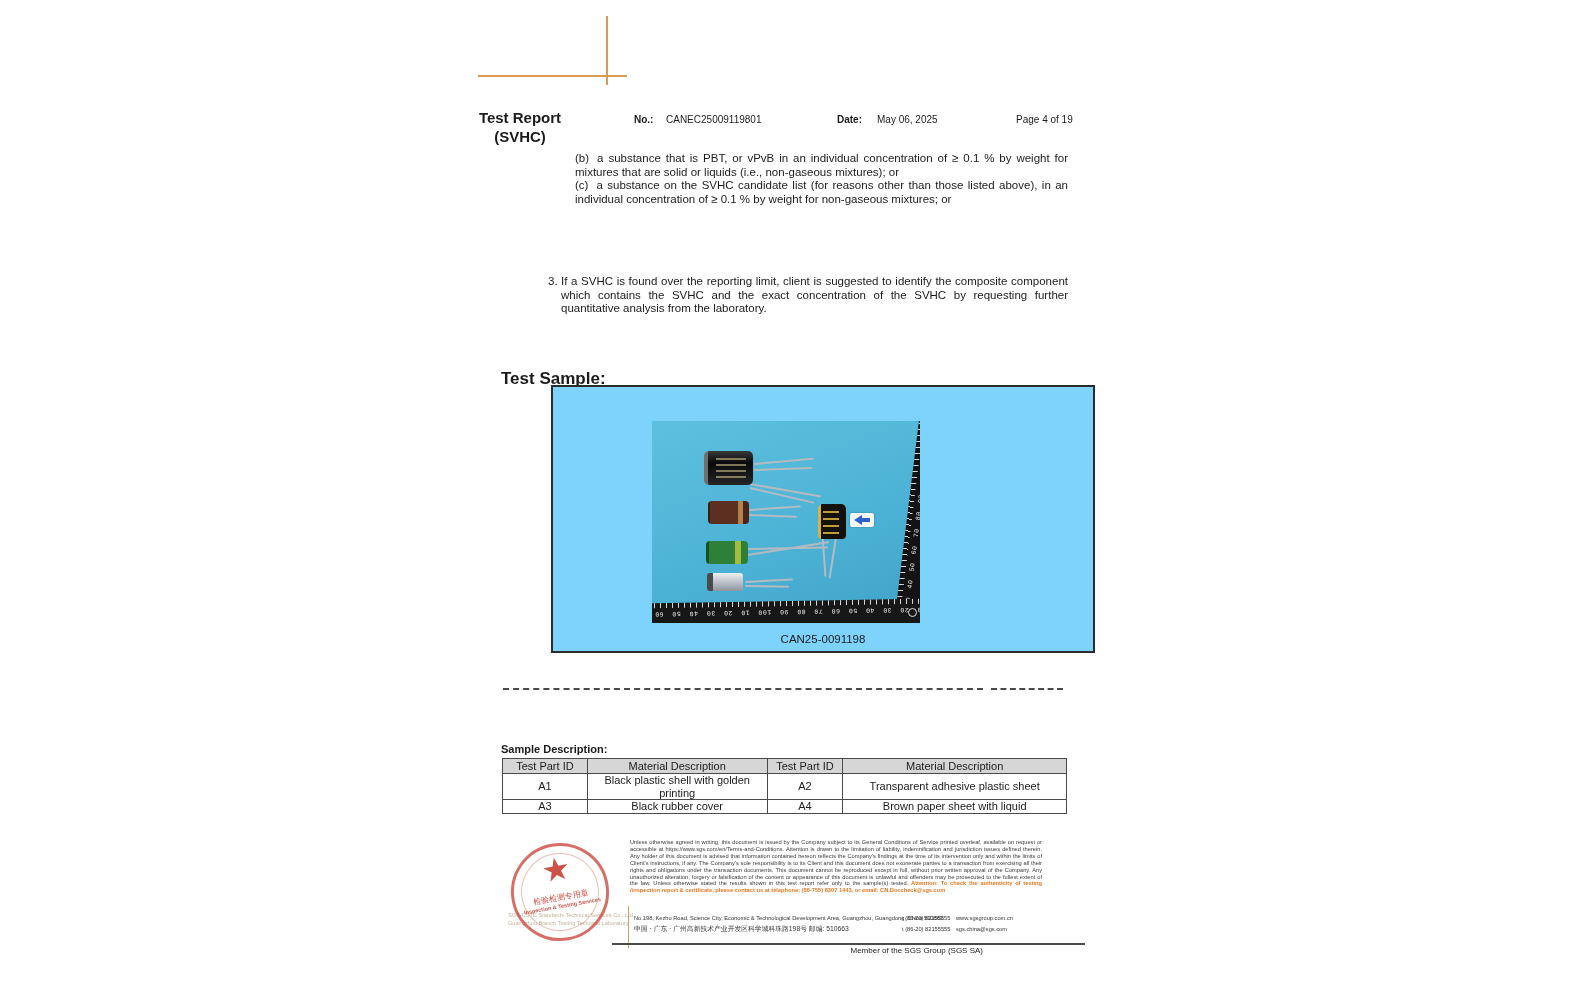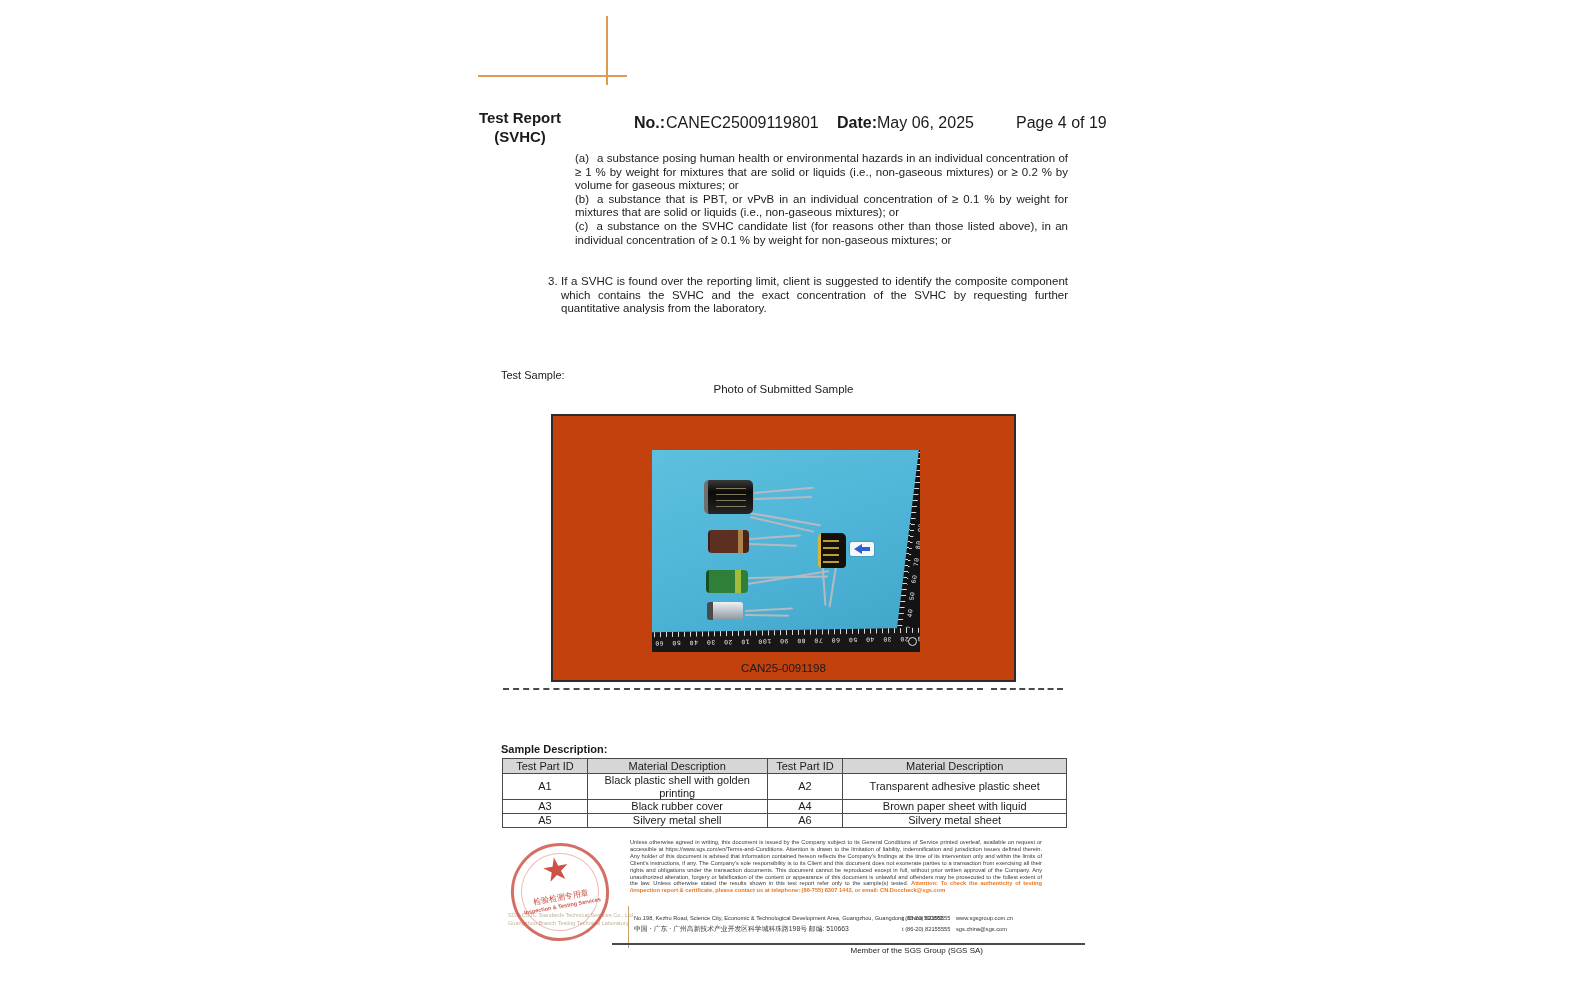--- a/index.html
+++ b/index.html
@@ -8,39 +8,39 @@
   #page { position:relative; width:1587px; height:1000px; background:#fff; overflow:hidden; }
 
   
   .logo-text { position:absolute; left:492px; top:12px; font-size:57px; font-weight:bold;
                color:#8d8d8d; letter-spacing:-3px; line-height:1; font-family:"Liberation Sans",sans-serif; }
   .logo-hline { position:absolute; left:478px; top:75px; width:149px; height:2px; background:#dd9a55; }
   .logo-vline { position:absolute; left:606px; top:16px; width:2px; height:69px; background:#dd9a55; }
 
   .report-title { position:absolute; left:471px; top:108px; width:98px; text-align:center;
                   font-size:15px; font-weight:bold; line-height:19px; }
-  .meta { position:absolute; top:114px; font-size:16px; }
+  .meta { position:absolute; top:114px; font-size:10px; }
   .m-no-l { left:634px; } .m-no-v { left:666px; }
   .m-date-l { left:837px; } .m-date-v { left:877px; }
   .m-page { left:1016px; }
 
   
   .clauses { position:absolute; left:575px; top:152px; width:493px;
              font-size:11.5px; line-height:13.6px; text-align:justify; }
   .clauses p { margin:0; }
   .clause-marker { display:inline-block; margin-right:8px; }
   .item3 { position:absolute; left:548px; top:275px; width:520px; font-size:11.5px;
            line-height:13.6px; text-align:justify; padding-left:13px; }
   .item3 .num { position:absolute; left:0; top:0; }
 
   
-  .test-sample-label { position:absolute; left:501px; top:369px; font-size:11px; font-weight:normal; }
+  .test-sample-label { position:absolute; left:501px; top:369px; font-size:17px; font-weight:bold; }
   .photo-title { position:absolute; left:551px; top:383px; width:465px; text-align:center; font-size:11.5px; }
-  .photo-box { position:absolute; left:551px; top:414px; width:465px; height:268px;
-               border:2px solid #2c2c2c; background:#c2410c; }
+  .photo-box { position:absolute; left:551px; top:385px; width:544px; height:268px;
+               border:2px solid #2c2c2c; background:#7dd3fc; }
   .photo { position:absolute; left:99px; top:34px; width:268px; height:202px;
            background:linear-gradient(160deg,#5dc0de 0%,#4db3d6 55%,#3fa3c8 100%); overflow:hidden; }
   .photo-caption { position:absolute; left:0; bottom:6px; width:100%; text-align:center; font-size:11.5px; }
 
   
   .ruler-bottom { position:absolute; left:-4px; bottom:-2px; width:280px; height:24px;
                   background:#171717; transform:rotate(-1deg); }
   .ruler-bottom .ticks { position:absolute; left:0; top:0; width:100%; height:5px;
     background:repeating-linear-gradient(90deg,#d8d8d8 0 1px,transparent 1px 6px); }
   .ruler-bottom .nums { position:absolute; left:2px; top:7px; width:276px; text-align:center;
@@ -136,21 +136,20 @@
     <span>Test Report</span><br>
     <span>(SVHC)</span>
   </div>
   <b class="meta m-no-l">No.:</b>
   <span class="meta m-no-v">CANEC25009119801</span>
   <b class="meta m-date-l">Date:</b>
   <span class="meta m-date-v">May 06, 2025</span>
   <span class="meta m-page">Page 4 of 19</span>
 
   <div class="clauses">
-    <p><span class="clause-marker">(a)</span><span>a substance posing human health or environmental hazards in an individual concentration of ≥ 1 % by weight for mixtures that are solid or liquids (i.e., non-gaseous mixtures) or ≥ 0.2 % by volume for gaseous mixtures; or</span></p>
     <p><span class="clause-marker">(b)</span><span>a substance that is PBT, or vPvB in an individual concentration of ≥ 0.1 % by weight for mixtures that are solid or liquids (i.e., non-gaseous mixtures); or</span></p>
     <p><span class="clause-marker">(c)</span><span>a substance on the SVHC candidate list (for reasons other than those listed above), in an individual concentration of ≥ 0.1 % by weight for non-gaseous mixtures; or</span></p>
   </div>
 
   <div class="item3">
     <span class="num">3.</span>
     <span>If a SVHC is found over the reporting limit, client is suggested to identify the composite component which contains the SVHC and the exact concentration of the SVHC by requesting further quantitative analysis from the laboratory.</span>
   </div>
 
   <div class="test-sample-label">Test Sample:</div>
@@ -224,26 +223,20 @@
       <td>Black plastic shell with golden printing</td>
       <td>A2</td>
       <td>Transparent adhesive plastic sheet</td>
     </tr>
     <tr>
       <td>A3</td>
       <td>Black rubber cover</td>
       <td>A4</td>
       <td>Brown paper sheet with liquid</td>
     </tr>
-    <tr>
-      <td>A5</td>
-      <td>Silvery metal shell</td>
-      <td>A6</td>
-      <td>Silvery metal sheet</td>
-    </tr>
   </tbody>
     </table>
 
   <div class="stamp-company">
     <div>SGS-CSTC Standards Technical Services Co., Ltd.</div>
     <div>Guangzhou Branch Testing Technical Laboratory</div>
   </div>
   <div class="stamp">
     <div class="inner-ring"></div>
     <div class="star">★</div>

